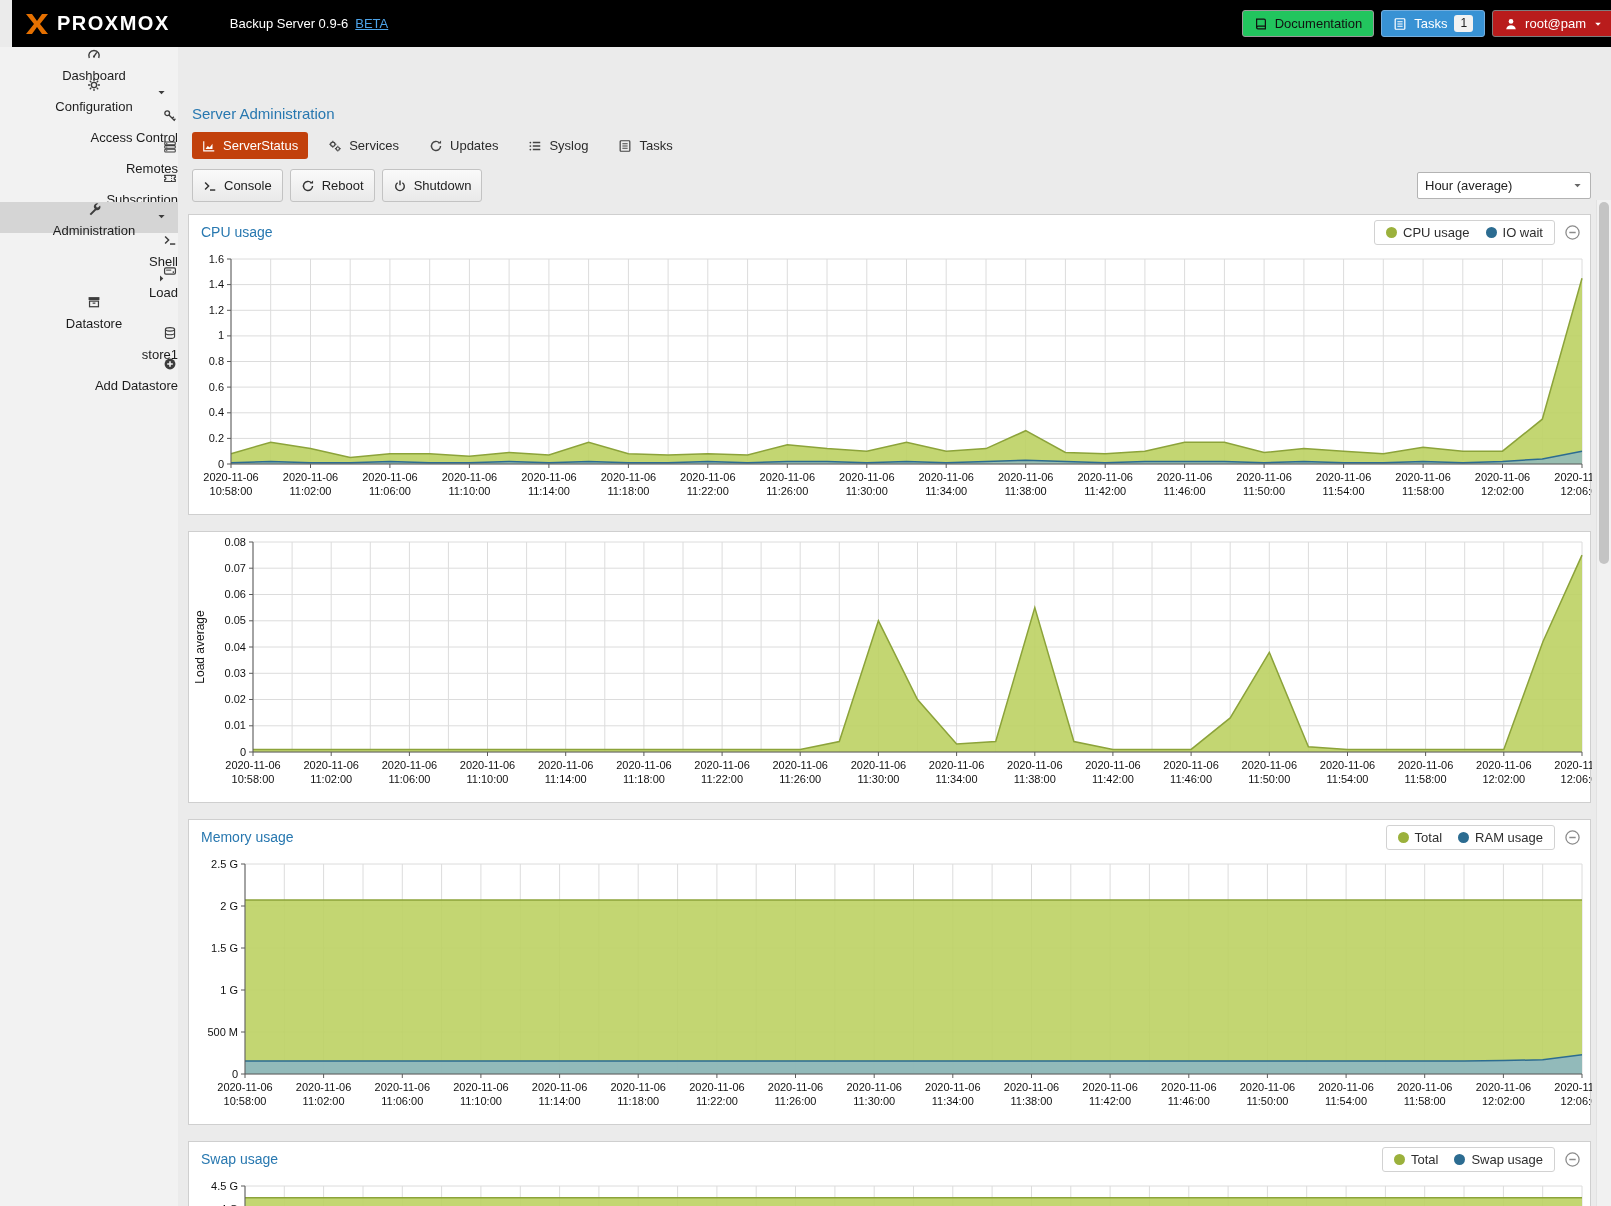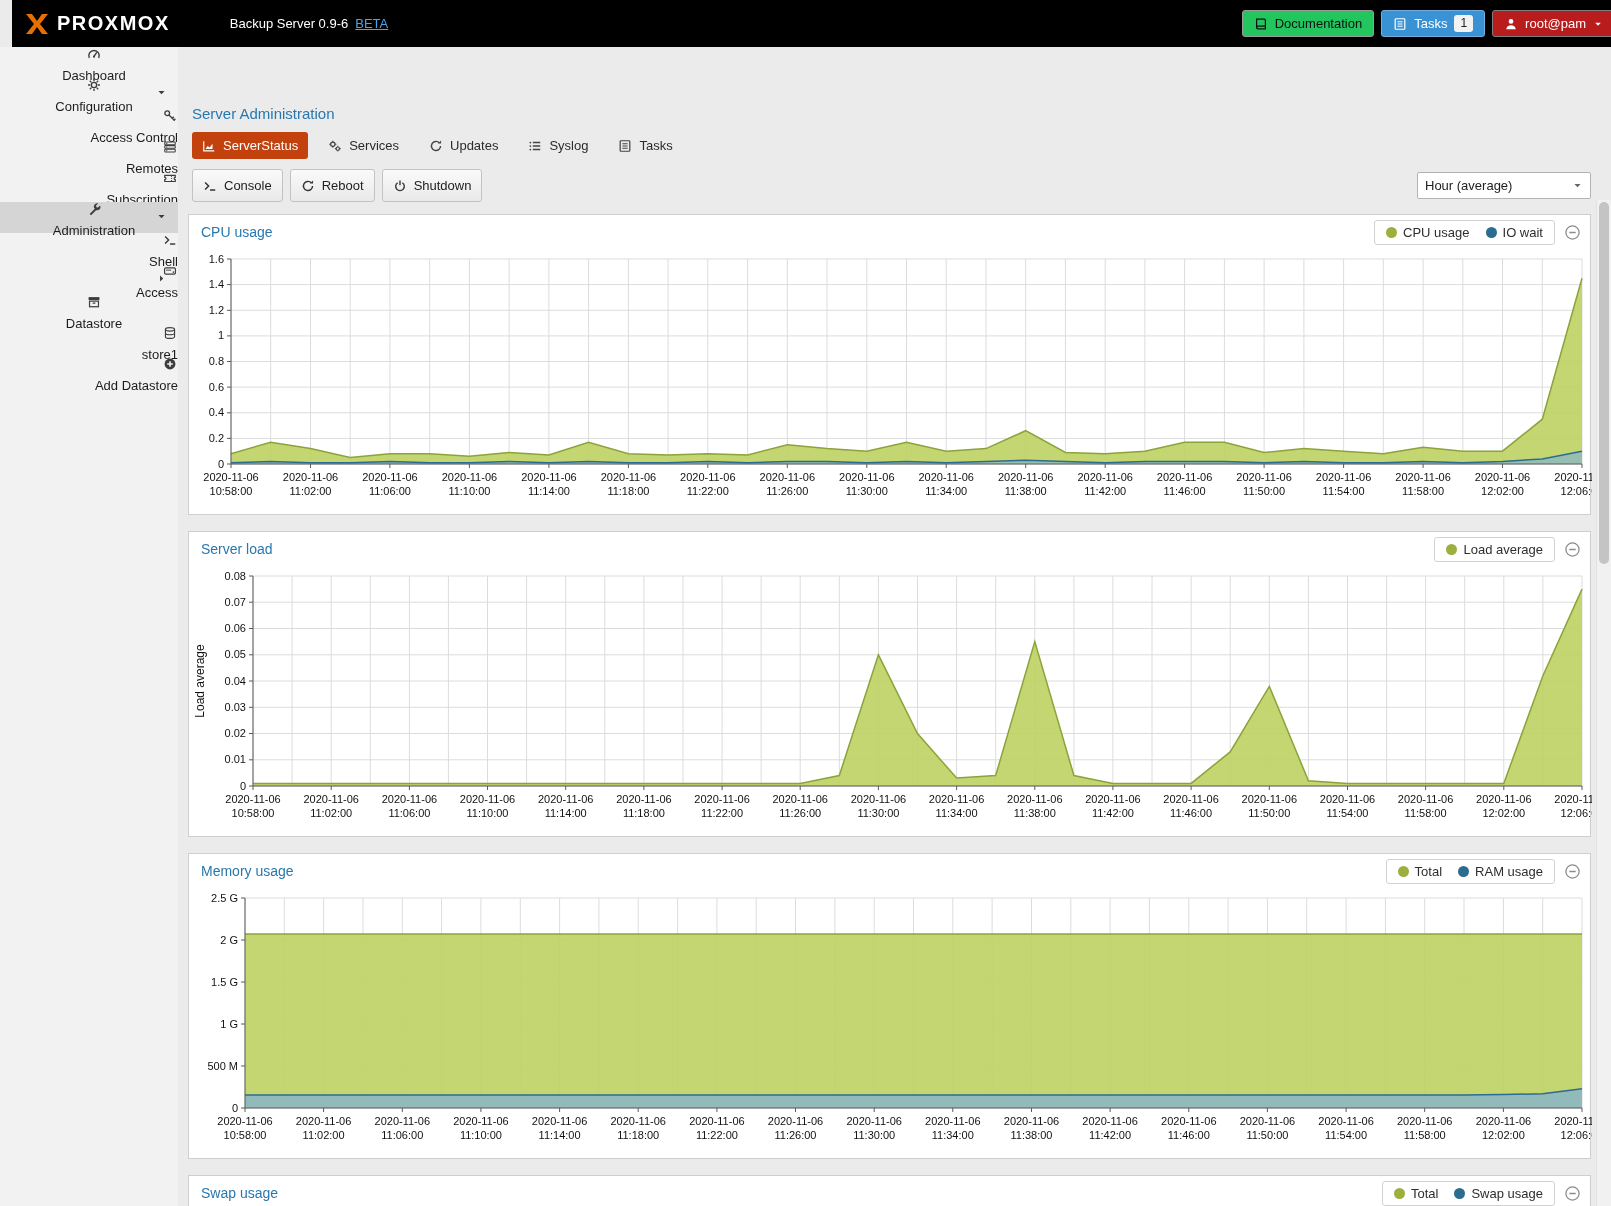--- a/index.html
+++ b/index.html
@@ -204,21 +204,21 @@
     <span>Shell</span>
   </div>
   <div class="side-item ind1">
     <span class="icon">
         <svg viewBox="0 0 16 16" width="14" height="14" aria-hidden="true">
           <rect x="1.8" y="4.5" width="12.4" height="7" rx="1.5" fill="none" stroke="currentColor" stroke-width="1.4"></rect>
           <circle cx="11.8" cy="9.3" r="0.9" fill="currentColor"></circle>
           <path d="M3.6 7h5.8" stroke="currentColor" stroke-width="1.1"></path>
         </svg>
       </span>
-    <span>Access</span>
+    <span>Load</span>
     <span class="side-caret icon">
         <svg viewBox="0 0 16 16" width="11" height="11" aria-hidden="true">
           <path d="M5.8 3.5l4.8 4.5-4.8 4.5z" fill="currentColor"></path>
         </svg>
       </span>
   </div>
   <div class="side-item">
     <span class="icon">
         <svg viewBox="0 0 16 16" width="14" height="14" aria-hidden="true">
           <rect x="1.8" y="2.4" width="12.4" height="3.3" fill="currentColor"></rect>
@@ -482,35 +482,20 @@
           <text x="1311.5" y="232" text-anchor="middle" font-size="11" fill="#111">2020-11-06</text>
           <text x="1311.5" y="246" text-anchor="middle" font-size="11" fill="#111">12:02:00</text>
           <line x1="1391.0" y1="215" x2="1391.0" y2="219" stroke="#5a5a5a"></line>
           <text x="1391.0" y="232" text-anchor="middle" font-size="11" fill="#111">2020-11-06</text>
           <text x="1391.0" y="246" text-anchor="middle" font-size="11" fill="#111">12:06:00</text>
         </svg>
       </div>
   </section>
 
   <section class="panel">
-    <div class="panel-header">
-      <span class="panel-title">Server load</span>
-      <div class="legend">
-        <span class="legend-item">
-          <span class="legend-dot" style="background: rgb(155, 177, 60);"></span>
-          <span>Load average</span>
-        </span>
-      </div>
-      <span class="panel-tool icon">
-          <svg viewBox="0 0 16 16" width="17" height="17" aria-hidden="true">
-            <circle cx="8" cy="8" r="6.2" fill="none" stroke="currentColor" stroke-width="1.2"></circle>
-            <path d="M5 8h6" stroke="currentColor" stroke-width="1.4"></path>
-          </svg>
-        </span>
-    </div>
     <div class="chart">
         <svg width="1401" height="262">
           <line x1="62.0" y1="10" x2="62.0" y2="220" stroke="#dcdcdc"></line>
           <line x1="101.1" y1="10" x2="101.1" y2="220" stroke="#dcdcdc"></line>
           <line x1="140.2" y1="10" x2="140.2" y2="220" stroke="#dcdcdc"></line>
           <line x1="179.3" y1="10" x2="179.3" y2="220" stroke="#dcdcdc"></line>
           <line x1="218.4" y1="10" x2="218.4" y2="220" stroke="#dcdcdc"></line>
           <line x1="257.4" y1="10" x2="257.4" y2="220" stroke="#dcdcdc"></line>
           <line x1="296.5" y1="10" x2="296.5" y2="220" stroke="#dcdcdc"></line>
           <line x1="335.6" y1="10" x2="335.6" y2="220" stroke="#dcdcdc"></line>

